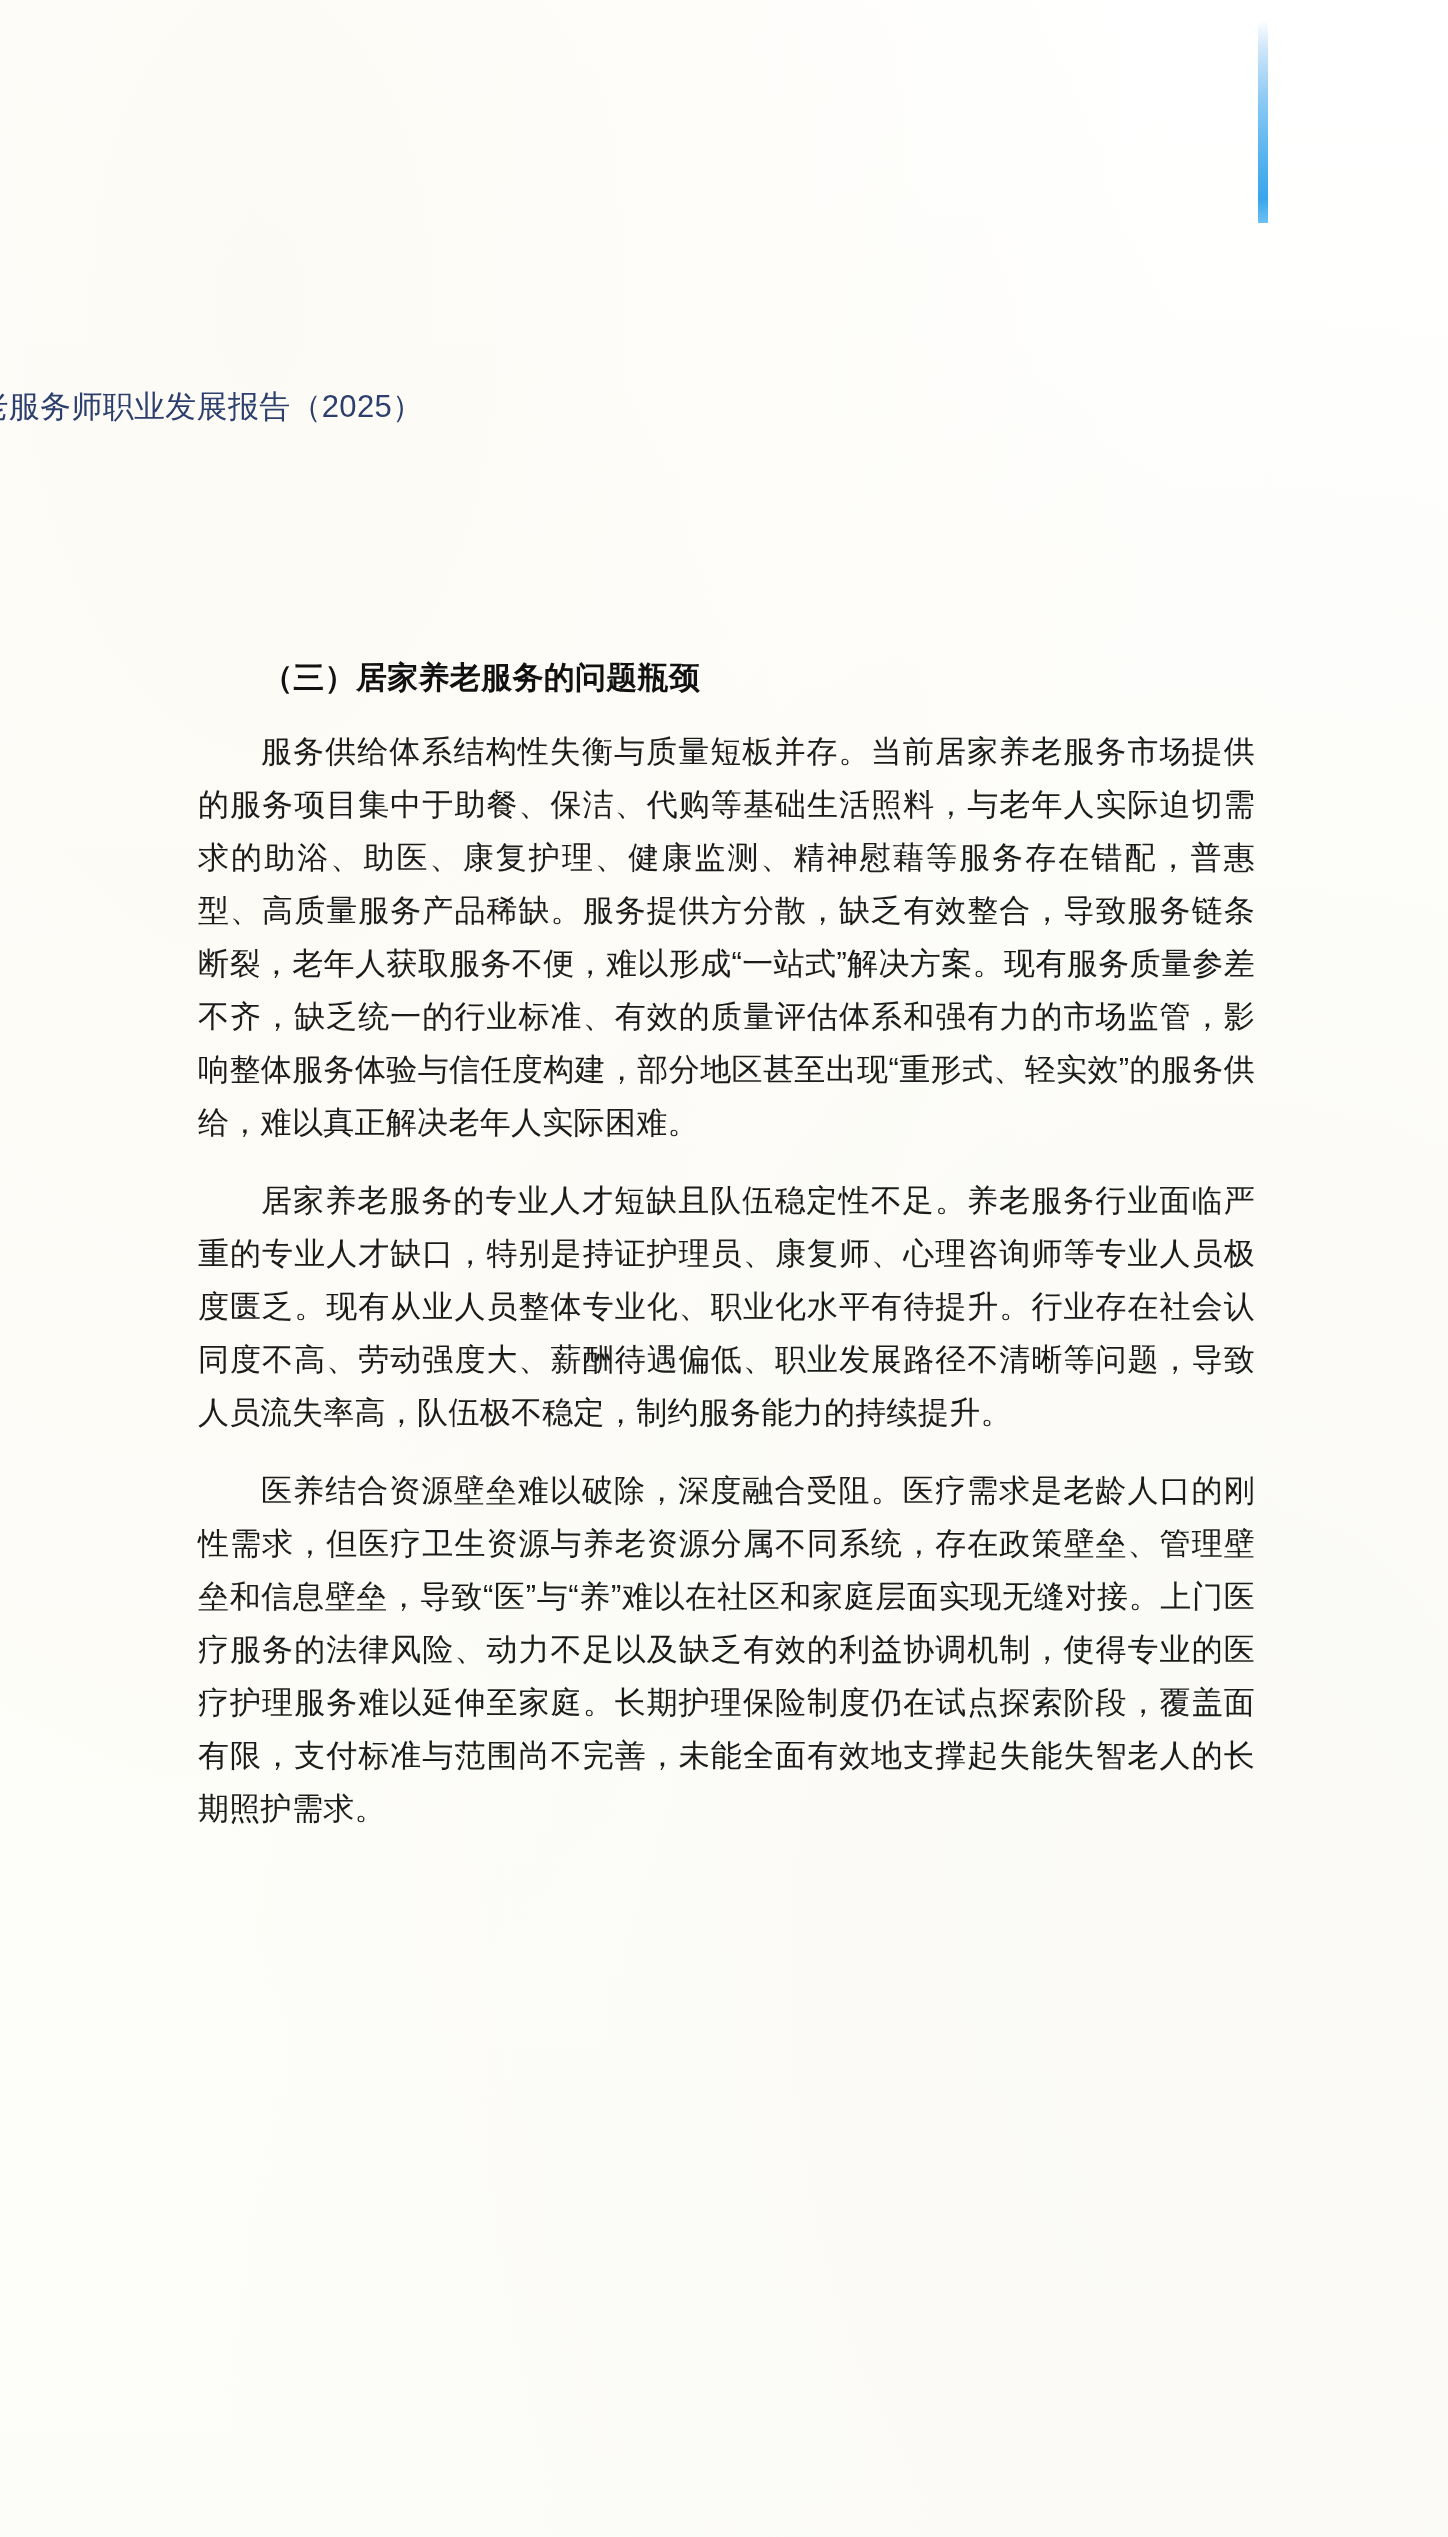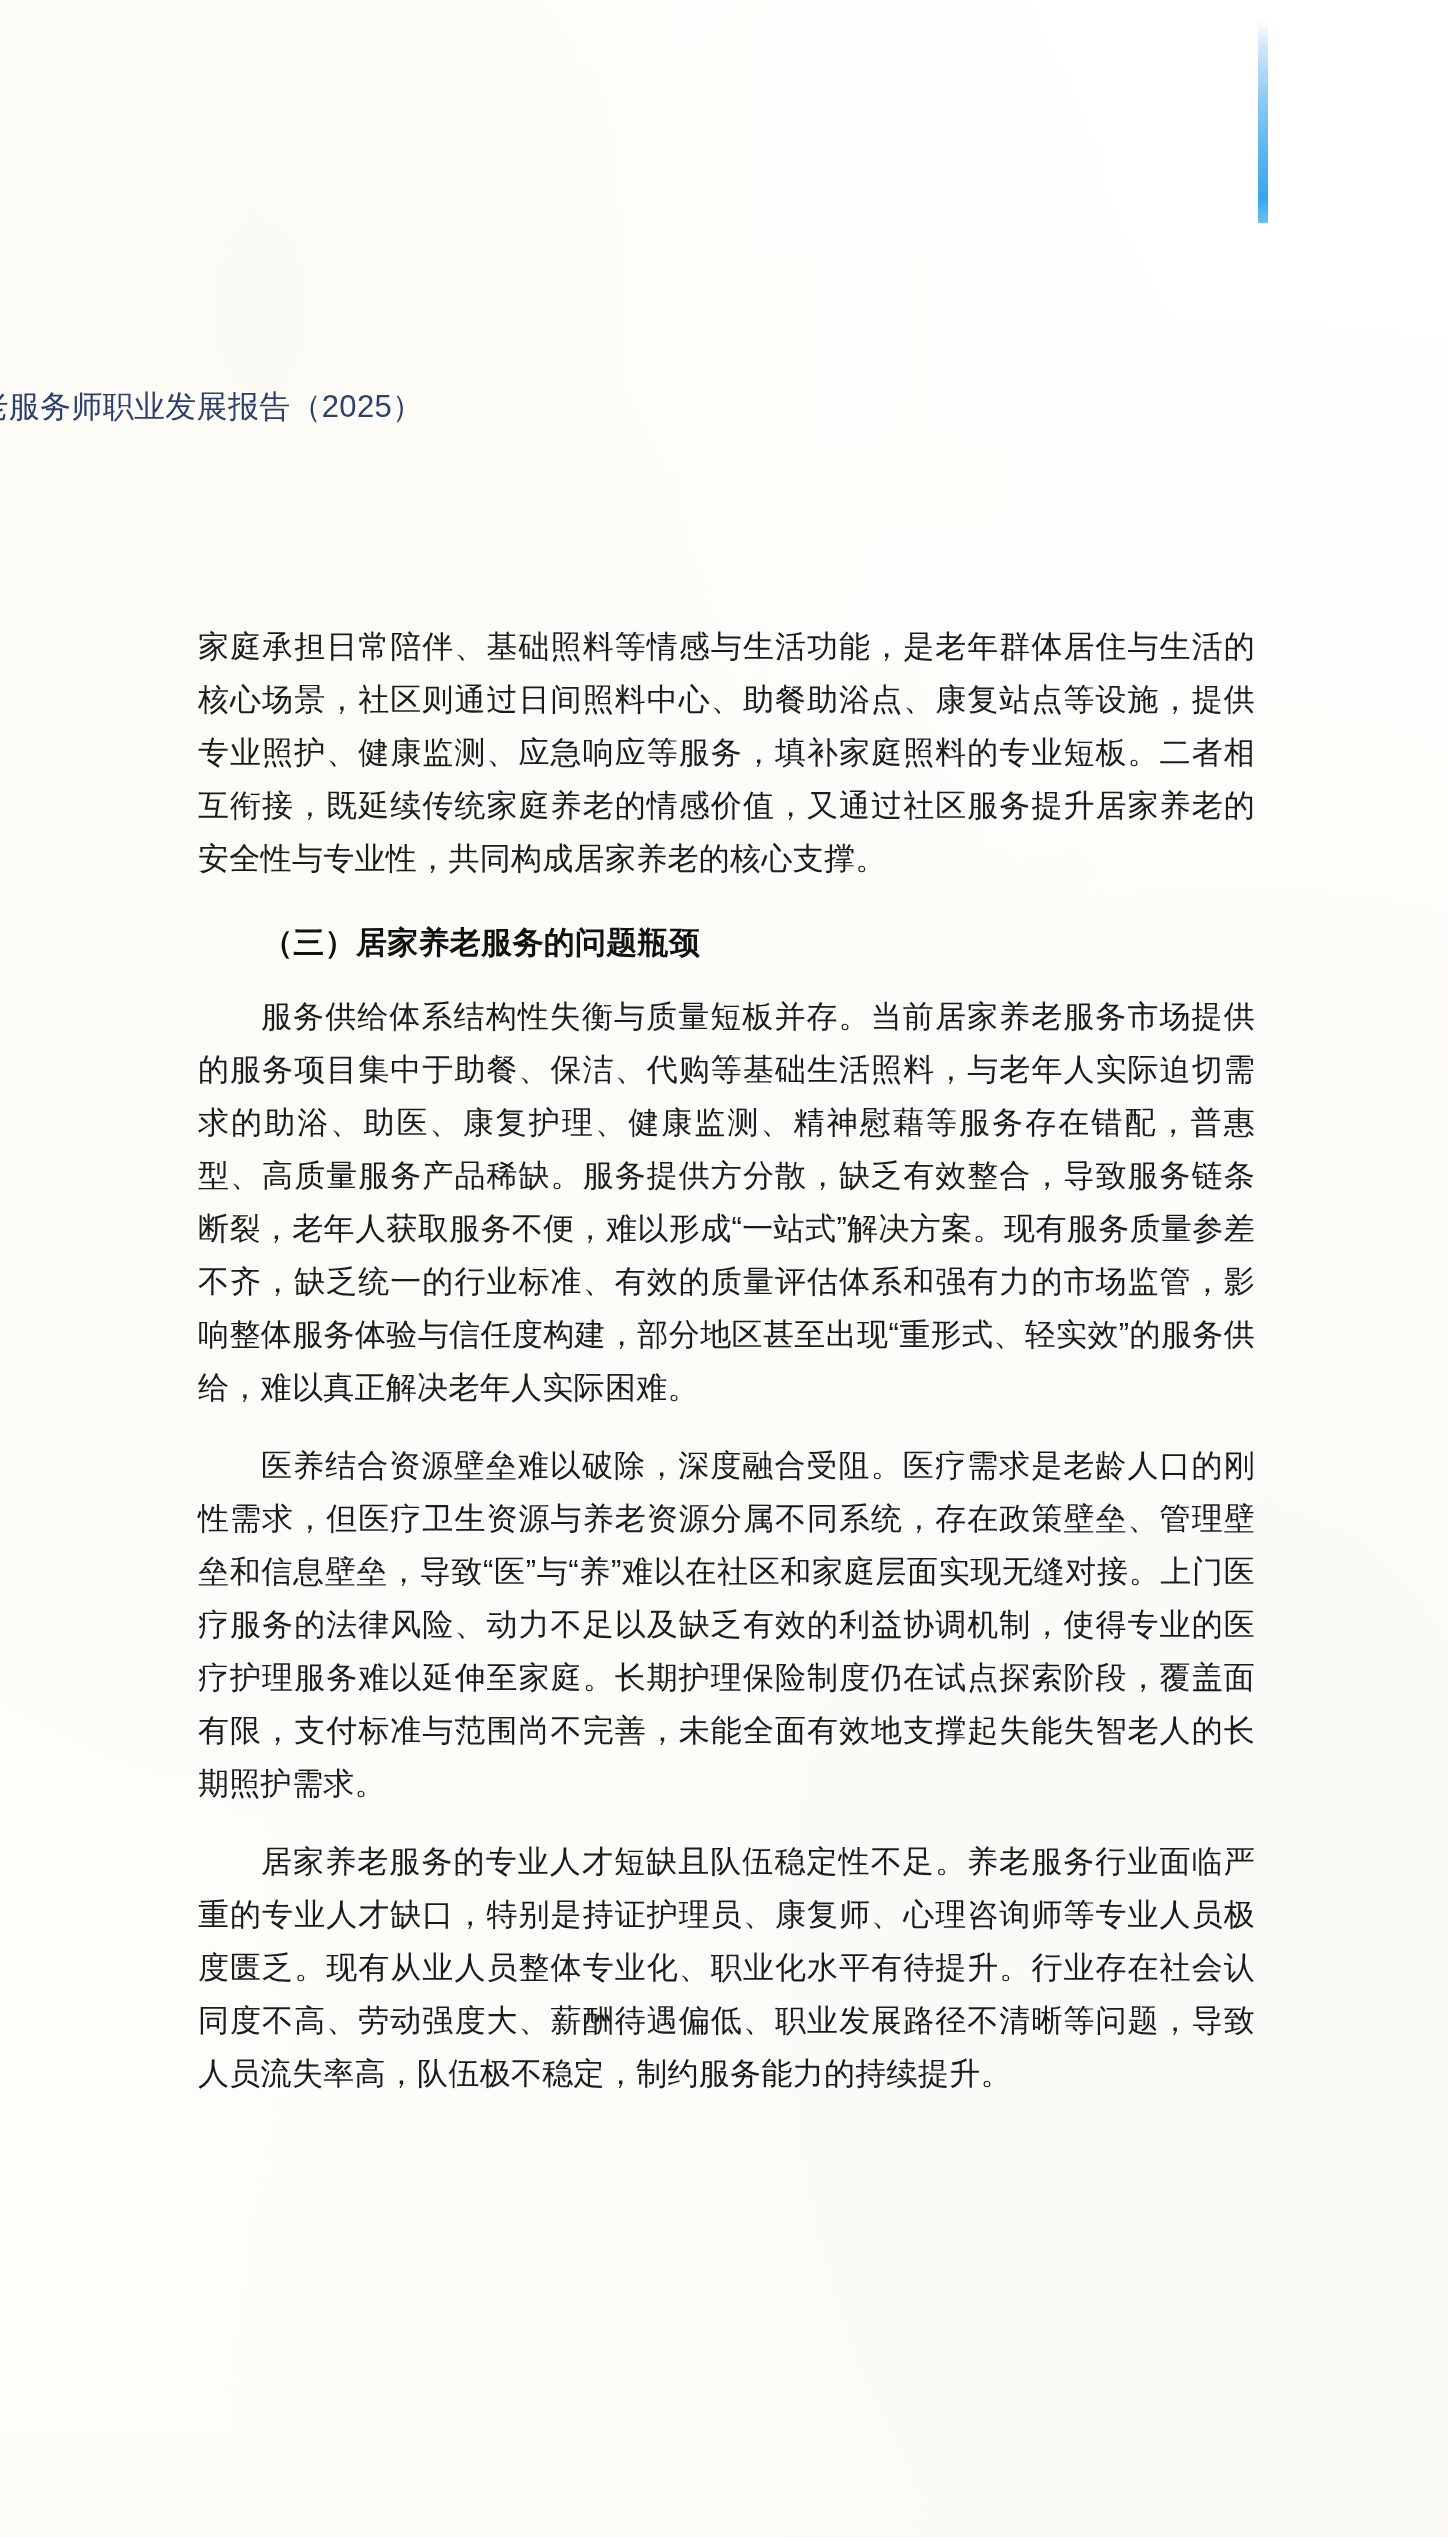--- a/index.html
+++ b/index.html
@@ -93,26 +93,25 @@
 <body>
 
 <div id="page">
 
   <div class="header-rule"></div>
 
   <div class="header-title">中国居家养老服务师职业发展报告（2025）</div>
 
   <div class="content">
 
-    <p class="para noindent">家庭承担日常陪伴、基础照料等情感与生活功能，是老年群体居住与生活的核心场景，社区则通过日间照料中心、助餐助浴点、康复站点等设施，提供专业照护、健康监测、应急响应等服务，填补家庭照料的专业短板。二者相互衔接，既延续传统家庭养老的情感价值，又通过社区服务提升居家养老的安全性与专业性，共同构成居家养老的核心支撑。</p>
 
     <h2 class="section-heading">（三）居家养老服务的问题瓶颈</h2>
 
     <p class="para">服务供给体系结构性失衡与质量短板并存。当前居家养老服务市场提供的服务项目集中于助餐、保洁、代购等基础生活照料，与老年人实际迫切需求的助浴、助医、康复护理、健康监测、精神慰藉等服务存在错配，普惠型、高质量服务产品稀缺。服务提供方分散，缺乏有效整合，导致服务链条断裂，老年人获取服务不便，难以形成“一站式”解决方案。现有服务质量参差不齐，缺乏统一的行业标准、有效的质量评估体系和强有力的市场监管，影响整体服务体验与信任度构建，部分地区甚至出现“重形式、轻实效”的服务供给，难以真正解决老年人实际困难。</p>
 
+    <p class="para">居家养老服务的专业人才短缺且队伍稳定性不足。养老服务行业面临严重的专业人才缺口，特别是持证护理员、康复师、心理咨询师等专业人员极度匮乏。现有从业人员整体专业化、职业化水平有待提升。行业存在社会认同度不高、劳动强度大、薪酬待遇偏低、职业发展路径不清晰等问题，导致人员流失率高，队伍极不稳定，制约服务能力的持续提升。</p>
+
     <p class="para">医养结合资源壁垒难以破除，深度融合受阻。医疗需求是老龄人口的刚性需求，但医疗卫生资源与养老资源分属不同系统，存在政策壁垒、管理壁垒和信息壁垒，导致“医”与“养”难以在社区和家庭层面实现无缝对接。上门医疗服务的法律风险、动力不足以及缺乏有效的利益协调机制，使得专业的医疗护理服务难以延伸至家庭。长期护理保险制度仍在试点探索阶段，覆盖面有限，支付标准与范围尚不完善，未能全面有效地支撑起失能失智老人的长期照护需求。</p>
-
-    <p class="para">居家养老服务的专业人才短缺且队伍稳定性不足。养老服务行业面临严重的专业人才缺口，特别是持证护理员、康复师、心理咨询师等专业人员极度匮乏。现有从业人员整体专业化、职业化水平有待提升。行业存在社会认同度不高、劳动强度大、薪酬待遇偏低、职业发展路径不清晰等问题，导致人员流失率高，队伍极不稳定，制约服务能力的持续提升。</p>
 
   </div>
 
 </div>
 
 
 </body></html>

